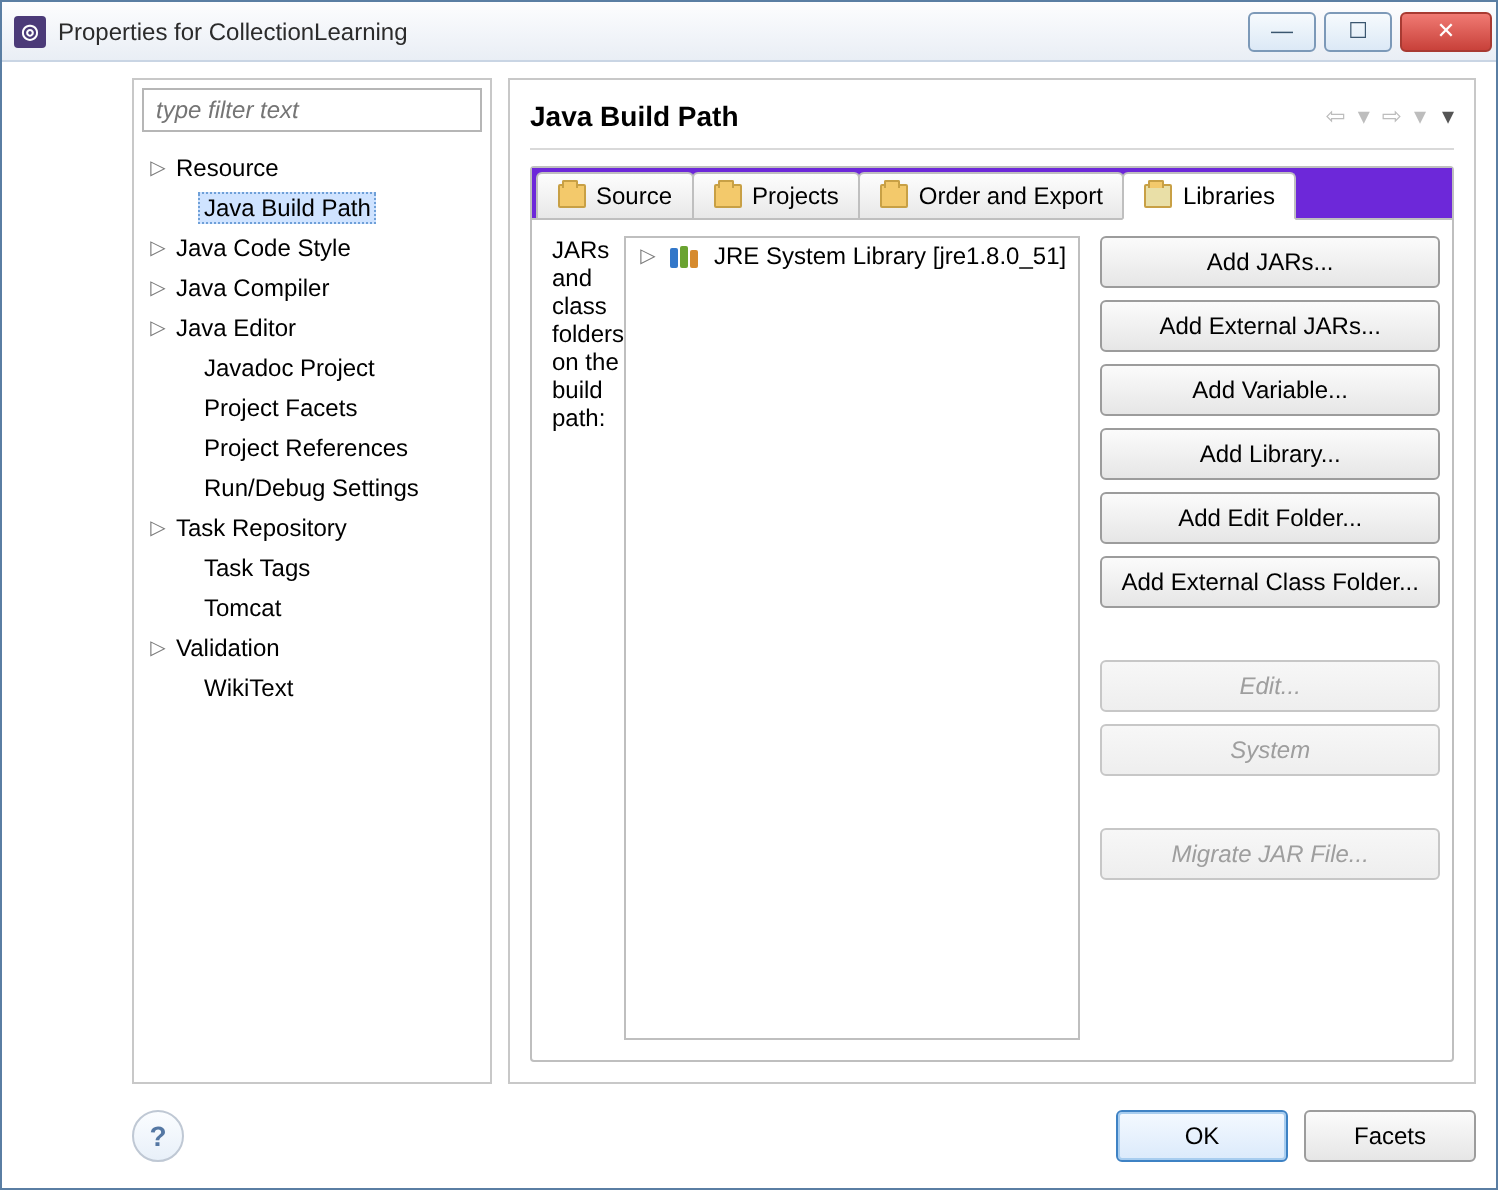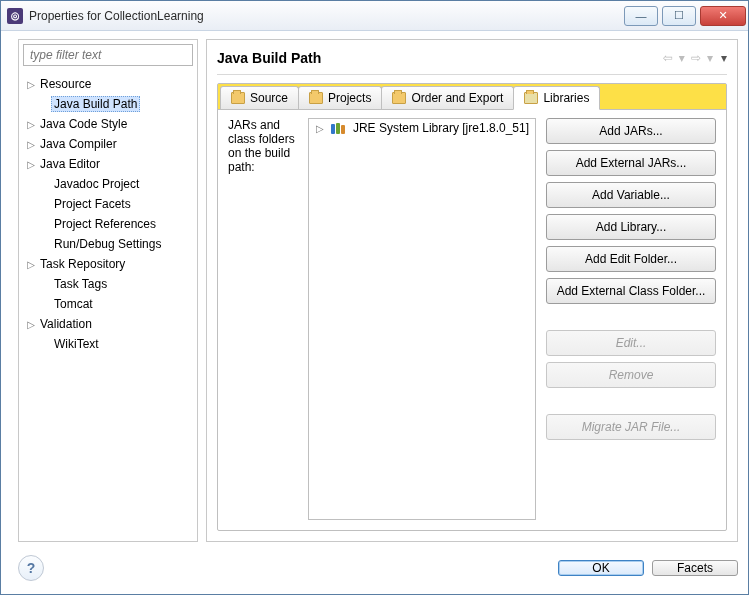--- a/index.html
+++ b/index.html
@@ -4,40 +4,40 @@
 <style>
   * { box-sizing: border-box; font-family: "Segoe UI", Tahoma, sans-serif; font-size: 12px; }
   body { margin: 0; background: #fff; }
   .window { width: 749px; height: 595px; border: 1px solid #5a7ea3; background: #fff; display: flex; flex-direction: column; }
   .titlebar { height: 30px; background: linear-gradient(#fdfdfe, #e9eef5); border-bottom: 1px solid #c9d5e4; display: flex; align-items: center; padding: 0 2px 0 6px; }
   .titlebar .app-icon { width:16px; height:16px; background:#4b3a78; border-radius:2px; display:inline-flex; align-items:center; justify-content:center; color:#fff; font-size:10px; font-weight:bold; margin-right:6px;}
   .titlebar .title { flex:1; color:#2b2b2b; }
   .win-btns { display:flex; gap:0;}
   .win-btn { width:34px; height:20px; border:1px solid #7c99b8; border-radius:3px; margin-left:4px; display:flex; align-items:center; justify-content:center; background:linear-gradient(#f6fafd,#dce9f6); color:#3a566f; font-size:11px; cursor:pointer;}
   .win-btn.close { background:linear-gradient(#f07a73,#c8413a); border-color:#a83a32; color:#fff; width:46px;}
-  .body { flex:1; display:flex; flex-direction:column; padding:8px 10px 10px 17px; }
+  .body { flex:1; display:flex; flex-direction:column; padding:8px 10px 10px 17px;margin-left:48px; }
   .main-row { flex:1; display:flex; gap:8px; min-height:0;}
   .left-pane { width:180px; display:flex; flex-direction:column; border:1px solid #c8c8c8; background:#fff;}
   .filter { margin:4px; }
   .filter input { width:100%; height:22px; border:1px solid #b6b6b6; padding:2px 6px; color:#666; font-style:italic; outline:none;}
   .tree { flex:1; overflow:auto; padding:4px 0;}
   .tree-item { display:flex; align-items:center; height:20px; padding:0 4px 0 6px; cursor:pointer; white-space:nowrap;}
   .tree-item .tw { width:12px; text-align:center; color:#7a7a7a; font-size:10px;}
   .tree-item.child { padding-left:32px;}
   .tree-item .lbl { padding:1px 3px;}
   .tree-item.selected .lbl { background:#cfe3ff; border:1px dotted #6fa0d8; padding:0 2px;}
   .right-pane { flex:1; border:1px solid #c8c8c8; background:#fff; display:flex; flex-direction:column; padding:6px 10px 10px 10px; min-width:0;}
   .rp-head { display:flex; align-items:center; height:24px;}
   .rp-title { font-size:14px; font-weight:bold; flex:1;}
   .nav-arrows { display:flex; gap:2px; align-items:center;}
   .nav-arrow { color:#bdbdbd; padding:0 2px; cursor:default;}
   .nav-menu { color:#555; cursor:pointer; padding-left:4px;}
   .rp-sep { height:1px; background:#d9d9d9; margin:4px 0 8px 0;}
   .tabs-group { border:1px solid #bfbfbf; flex:1; display:flex; flex-direction:column; border-radius:2px;}
-  .tabs-strip { display:flex; align-items:flex-end; height:26px; background:#fde047; padding:2px 2px 0 2px; border-bottom:1px solid #bfbfbf; gap:0;}
+  .tabs-strip { display:flex; align-items:flex-end; height:26px; background:#6d28d9; padding:2px 2px 0 2px; border-bottom:1px solid #bfbfbf; gap:0;}
   .tab { height:23px; display:flex; align-items:center; gap:5px; padding:0 10px; border:1px solid #bfbfbf; border-bottom:none; margin-right:-1px; background:linear-gradient(#fdfdfd,#e8e8e8); border-top-left-radius:3px; border-top-right-radius:3px; cursor:pointer; position:relative;}
   .tab.active { background:#fff; height:24px; z-index:2; border-bottom:1px solid #fff; margin-bottom:-1px;}
   .tab .ticon { width:14px; height:12px; background:#f3c96b; border:1px solid #c8a045; border-radius:1px; position:relative;}
   .tab .ticon::before{content:""; position:absolute; top:-3px; left:1px; width:6px; height:3px; background:#f3c96b; border:1px solid #c8a045; border-bottom:none; border-radius:1px 1px 0 0;}
   .tab.lib .ticon{ background:#e9dfa7;}
   .tab-content { flex:1; padding:8px 10px 10px 10px; display:flex; min-height:0;}
   .tc-label { margin-bottom:6px;}
   .tc-row { flex:1; display:flex; gap:10px; min-height:0;}
   .listbox { flex:1; border:1px solid #bfbfbf; background:#fff; overflow:auto;}
   .list-item { display:flex; align-items:center; height:18px; padding:2px 6px; gap:6px; white-space:nowrap;}
@@ -47,21 +47,21 @@
   .lib-icon .b1{left:0; height:10px; background:#3277c9;}
   .lib-icon .b2{left:5px; height:11px; background:#6aa331;}
   .lib-icon .b3{left:10px; height:9px; background:#d68a2d;}
   .btn-col { width:170px; display:flex; flex-direction:column; gap:6px;}
   .btn { height:26px; border:1px solid #9c9c9c; border-radius:3px; background:linear-gradient(#fbfbfb,#e6e6e6); cursor:pointer; display:flex; align-items:center; justify-content:center; padding:0 6px;}
   .btn:disabled, .btn.disabled { color:#9e9e9e; background:linear-gradient(#f7f7f7,#eeeeee); border-color:#c7c7c7; cursor:default;font-style:italic;}
   .btn.gap-before { margin-top:20px;}
   .footer { height:42px; display:flex; align-items:center; padding-top:10px;}
   .help-btn{ width:26px; height:26px; border:1px solid #bfc8d4; border-radius:13px; display:flex; align-items:center; justify-content:center; color:#5477a3; font-weight:bold; background:linear-gradient(#fbfdff,#e8f0f9); cursor:pointer; font-size:14px;}
   .footer-spacer{flex:1;}
-  .dlg-btn{ width:86px; height:16px; border:1px solid #9c9c9c; border-radius:3px; background:linear-gradient(#fbfbfb,#e6e6e6); margin-left:8px; cursor:pointer; display:flex; align-items:center; justify-content:center;}
+  .dlg-btn{ width:86px; height:26px; border:1px solid #9c9c9c; border-radius:3px; background:linear-gradient(#fbfbfb,#e6e6e6); margin-left:8px; cursor:pointer; display:flex; align-items:center; justify-content:center;}
   .dlg-btn.primary{ border:1px solid #3e82c4; box-shadow:0 0 0 1px #a8cdef inset; background:linear-gradient(#f4f9ff,#dbeafb);}
 </style>
 </head>
 <body>
 
 <div class="window">
   <div class="titlebar">
     <span class="app-icon">◎</span>
     <span class="title">Properties for CollectionLearning</span>
     <div class="win-btns">
@@ -177,21 +177,21 @@
                   </div>
                 </div>
               <div class="btn-col">
                 <button class="btn">Add JARs...</button>
                 <button class="btn">Add External JARs...</button>
                 <button class="btn">Add Variable...</button>
                 <button class="btn">Add Library...</button>
                 <button class="btn">Add Edit Folder...</button>
                 <button class="btn">Add External Class Folder...</button>
                 <button class="btn disabled gap-before" disabled="">Edit...</button>
-                <button class="btn disabled" disabled="">Remove</button>
+                <button class="btn disabled" disabled="">System</button>
                 <button class="btn disabled gap-before" disabled="">Migrate JAR File...</button>
               </div>
             </div>
           </div>
         </div>
       </div>
 
     </div>
 
     <div class="footer">

